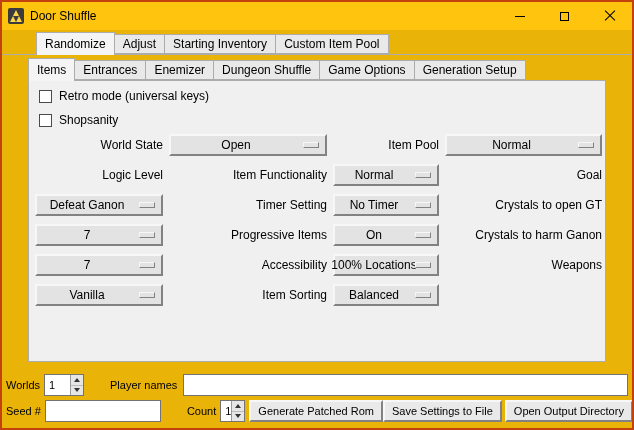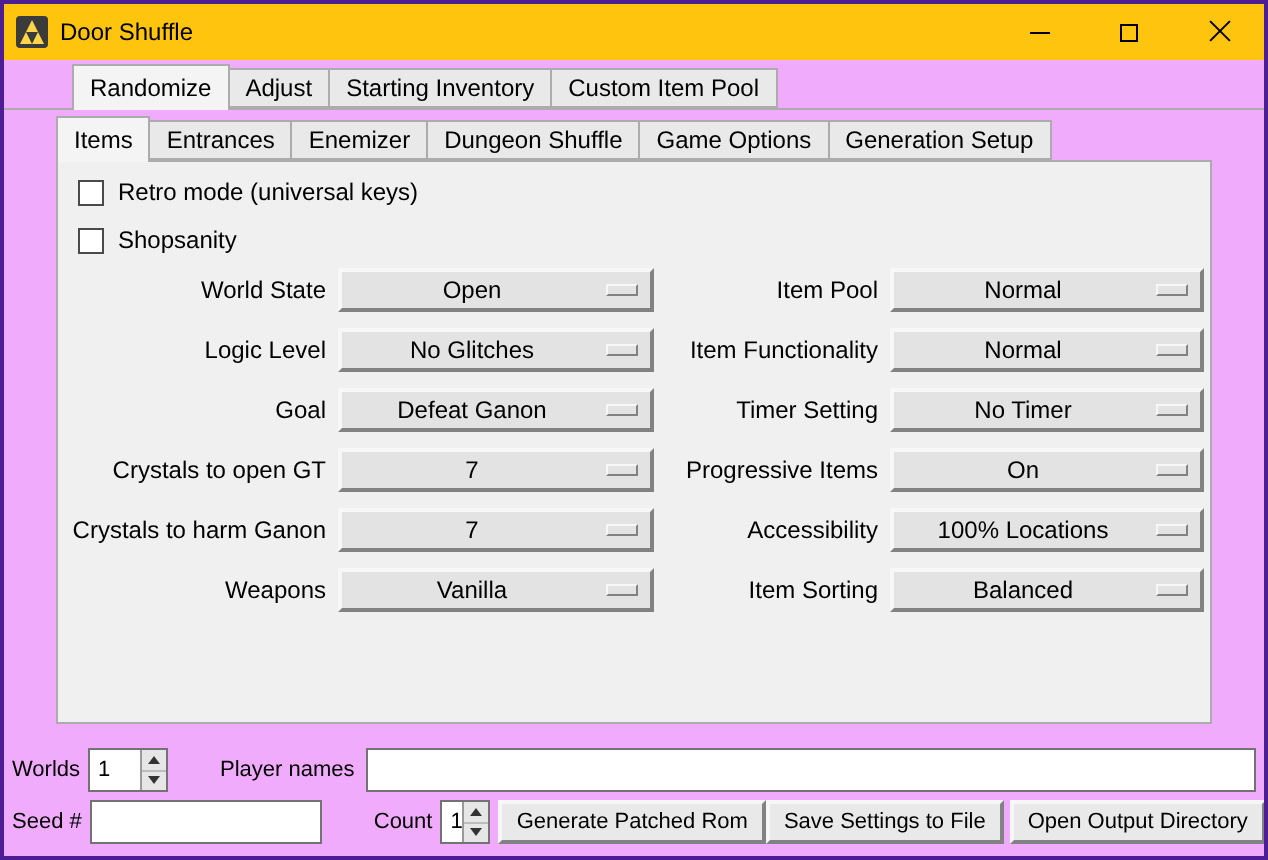--- a/index.html
+++ b/index.html
@@ -1,22 +1,22 @@
 <!DOCTYPE html>
 <html><head>
 <meta charset="utf-8">
 <style>
   html,body { margin:0; padding:0; background:#9a9a9a; }
   * { box-sizing:border-box; }
 
   .window {
     position:relative;
     width:634px; height:430px;
-    border:2px solid #4c1d95;
-    background:#f0abfc;
+    border:2px solid #c2410c;
+    background:#eab308;
     font-family:"Liberation Sans", sans-serif;
     font-size:12px;
     color:#000;
     overflow:hidden;
   }
 
   
   .titlebar {
     height:28px;
     background:#ffc40d;
@@ -212,24 +212,20 @@
           <span>Open</span>
           <span class="ind"></span>
         </div>
         <div class="set-label">Item Pool</div>
         <div class="opt">
           <span>Normal</span>
           <span class="ind"></span>
         </div>
 
         <div class="set-label">Logic Level</div>
-        <div class="opt">
-          <span>No Glitches</span>
-          <span class="ind"></span>
-        </div>
         <div class="set-label">Item Functionality</div>
         <div class="opt">
           <span>Normal</span>
           <span class="ind"></span>
         </div>
 
         <div class="set-label">Goal</div>
         <div class="opt">
           <span>Defeat Ganon</span>
           <span class="ind"></span>

